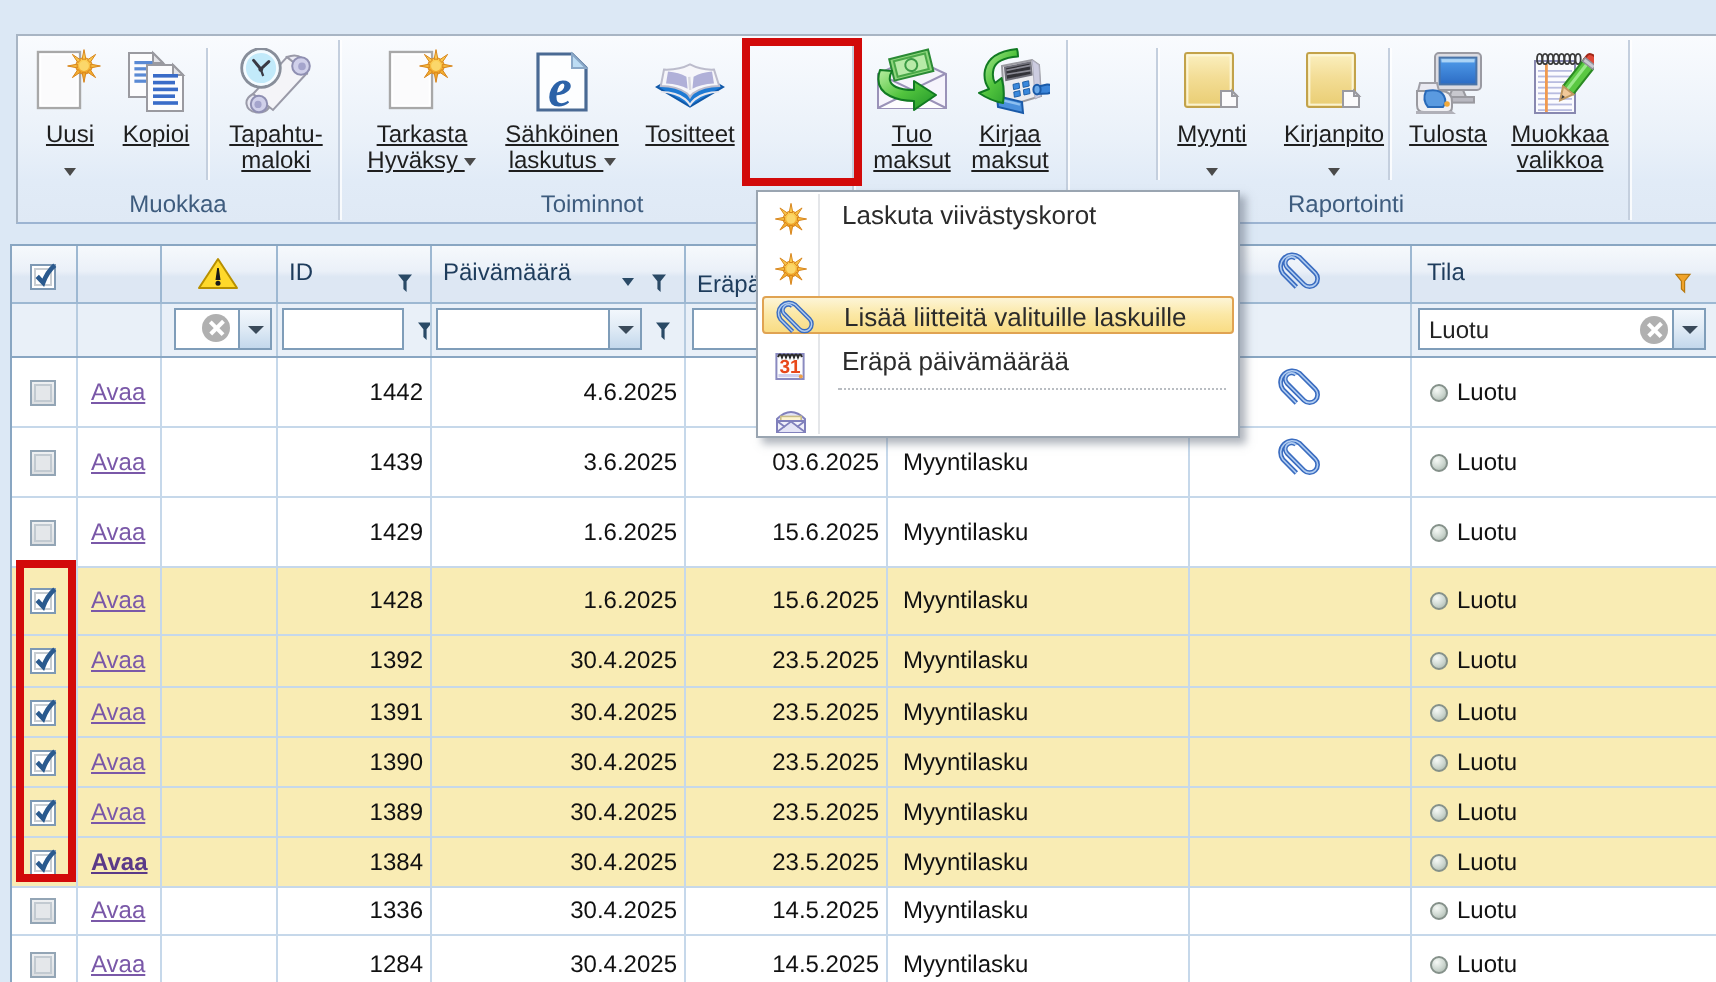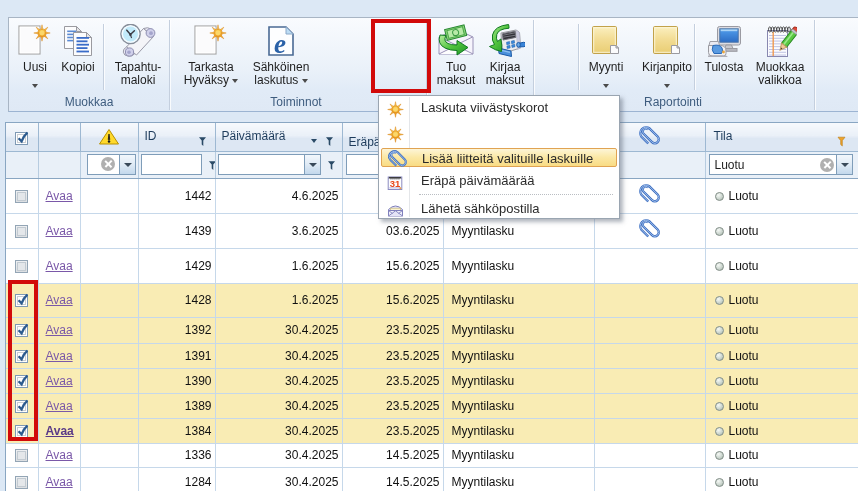--- a/index.html
+++ b/index.html
@@ -5,21 +5,21 @@
 body { background:#dce8f5; position:relative; }
 .abs { position:absolute; }
 #ribbon { left:8px; top:17px; width:850px; height:95px; border:1px solid #a8b5c4; border-right:none; border-bottom:1px solid #9cb4d2;
   background:linear-gradient(#f9fbfe, #eaf1f9 55%, #e1ebf7 78%, #dfe9f5); }
 #labelstrip { position:absolute; left:0; bottom:0; width:100%; height:19px; }
 .glabel { position:absolute; top:3px; font-size:12px; color:#3e5c7e; transform:translateX(-50%); white-space:nowrap; }
 .gsep { position:absolute; top:2px; height:90px; width:1px; background:#c4cfde; box-shadow:1px 0 0 rgba(255,255,255,.8); }
 .bsep { position:absolute; top:6px; height:66px; width:1px; background:#c4cfde; box-shadow:1px 0 0 rgba(255,255,255,.8); }
 .tbtn { position:absolute; top:5px; height:70px; text-align:center; color:#1e1e1e; font-size:12px; }
 .tbtn .ic { position:absolute; top:1px; left:50%; transform:translateX(-50%); }
-.tbtn .t1 { position:absolute; top:38px; width:100%; line-height:13px; white-space:nowrap; }
+.tbtn .t1 { position:absolute; top:38px; width:100%; line-height:13px; white-space:nowrap;text-decoration:underline; }
 .arr { display:inline-block; width:0; height:0; border-left:3.5px solid transparent; border-right:3.5px solid transparent; border-top:4px solid #4a4a4a; vertical-align:middle; }
 .arrline { position:absolute; top:55px; width:100%; }
 #grid { left:5px; top:122px; width:853px; height:369px; background:#fff; border-left:1px solid #89a6c2; border-top:1px solid #89a6c2; }
 table { border-collapse:collapse; table-layout:fixed; width:867px; }
 td { padding:0; font-size:12px; color:#111; vertical-align:middle; overflow:hidden; white-space:nowrap; }
 tr.hdr td { background:linear-gradient(#f6f9fc,#eaf0f8 45%,#dde7f3 55%,#dde7f3); border-right:1px solid #9db8d2; border-bottom:1px solid #9db8d2; color:#1e3c5c; }
 tr.flt td { background:#e9f0f8; border-right:1px solid #b7cce0; border-bottom:1px solid #89a6c2; }
 tr.row td { border-right:1px solid #c6d8ea; border-bottom:1px solid #c6d8ea; background:#fff; }
 tr.sel td { background:#f9ecb4; }
 td.num { text-align:right; padding-right:3px; }
@@ -151,20 +151,31 @@
       <div class="t1">Tarkasta<br>Hyväksy <span class="arr"></span></div>
     </div>
 <div class="tbtn" style="left:238px;width:68px;">
       <span class="ic" style="top:2px"><svg width="28" height="32" viewBox="0 0 28 32">
           <path d="M2,2 h17 l7,7 v21 h-24 z" fill="#fdfeff" stroke="#4a6a94" stroke-width="1.6"></path>
           <path d="M19,2 v7 h7 z" fill="#bcdcf4" stroke="#8aa8c8" stroke-width="1"></path>
           <text x="13" y="28" font-family="Liberation Serif" font-size="27" font-weight="bold" font-style="italic" fill="#2b62a8" text-anchor="middle">e</text>
         </svg></span>
       <div class="t1">Sähköinen<br>laskutus <span class="arr"></span></div>
     </div>
+<div class="tbtn" style="left:308px;width:56px;">
+      <span class="ic" style="top:8px"><svg width="36" height="26" viewBox="0 0 36 26">
+          <path d="M18,2.8 L34.5,12.5 L18,22.3 L1.5,12.5 Z" fill="#1e7ad4" stroke="#1058a8"></path>
+          <path d="M18,1.2 q-5.5,2.9 -13,2.6 L3.4,12 q8,0.1 13,3.6 q1,0.9 1.6,2 q0.6,-1.1 1.6,-2 q5,-3.5 13,-3.6 L30,3.8 q-6.5,0.3 -12,-2.6 z" fill="#f6f6fa" stroke="#bcbccc"></path>
+          <path d="M7,4.8 q5.5,0.4 9.2,2.6 l0.6,6 q-4,-2.4 -10.8,-2.7 z" fill="#b0b0d8"></path>
+          <path d="M29,4.8 q-5.5,0.4 -9.2,2.6 l-0.6,6 q4,-2.4 10.8,-2.7 z" fill="#b0b0d8"></path>
+          <path d="M17.6,7.4 l0.5,6.6" stroke="#d8d8e0" stroke-width="1.2"></path>
+          <path d="M18,20.6 q-0.9,-1.4 -2.2,-2.5 q-4.3,-3.4 -12.2,-3.6 l-0.4,0.8 q8,0.4 12.2,4 q1.6,1.4 2.6,3 q1,-1.6 2.6,-3 q4.2,-3.6 12.2,-4 l-0.4,-0.8 q-7.9,0.2 -12.2,3.6 q-1.3,1.1 -2.2,2.5 z" fill="#e6e6ee"></path>
+        </svg></span>
+      <div class="t1">Tositteet</div>
+    </div>
 <div class="tbtn" style="left:424px;width:46px;">
       <span class="ic" style="top:1px"><svg width="38" height="33" viewBox="0 0 38 33">
           <path d="M2,13 L19,5 L36,13 L36,30 L2,30 Z" fill="#f6f4fc" stroke="#9a92b8"></path>
           <path d="M2.5,13 L19,21 L35.5,13" fill="none" stroke="#9a92b8"></path>
           <g transform="rotate(-14 19 10)">
             <rect x="9" y="3" width="20" height="11" fill="#8ed67c" stroke="#2a8a34"></rect>
             <rect x="11" y="4.5" width="16" height="8" fill="#b8eaa8" stroke="#4aa848"></rect>
             <circle cx="19" cy="8.5" r="3" fill="none" stroke="#3a9a44"></circle>
           </g>
           <path d="M2,30 L19,21.5 L36,30" fill="#fdfdfe" stroke="#9a92b8"></path>
@@ -530,17 +541,16 @@
       <span class="mt">Eräpä päivämäärää</span>
     </div>
 <div class="mi" style="top:102px">
       <span class="mic" style="top:4px"><svg width="17" height="15" viewBox="0 0 17 15">
           <path d="M1.5,7.5 Q8.5,0.5 15.5,7.5 L15.5,9 L1.5,9 Z" fill="#e4e4f6" stroke="#8080bc"></path>
           <rect x="3.4" y="6.2" width="10.2" height="3.8" fill="#fdf3cf" stroke="#c8bc88" stroke-width="0.8"></rect>
           <path d="M1.5,8.5 L15.5,8.5 L15.5,14 L1.5,14 Z" fill="#f0f0fa" stroke="#8080bc"></path>
           <path d="M1.5,14 L8.5,8.8 L15.5,14" fill="#e4e4f6" stroke="#8080bc" stroke-width="0.9"></path>
           <path d="M1.5,8.5 l4,3 M15.5,8.5 l-4,3" fill="none" stroke="#8080bc" stroke-width="0.9"></path>
         </svg></span>
-      <span class="mt">Lähetä sähköpostilla</span>
     </div>
   <div class="msep" style="top:98px"></div>
 </div>
 <div class="redbox" style="left:371px; top:19px; width:60px; height:74px;"></div>
 <div class="redbox" style="left:8px; top:280px; width:30px; height:161px;"></div>
 </body></html>

